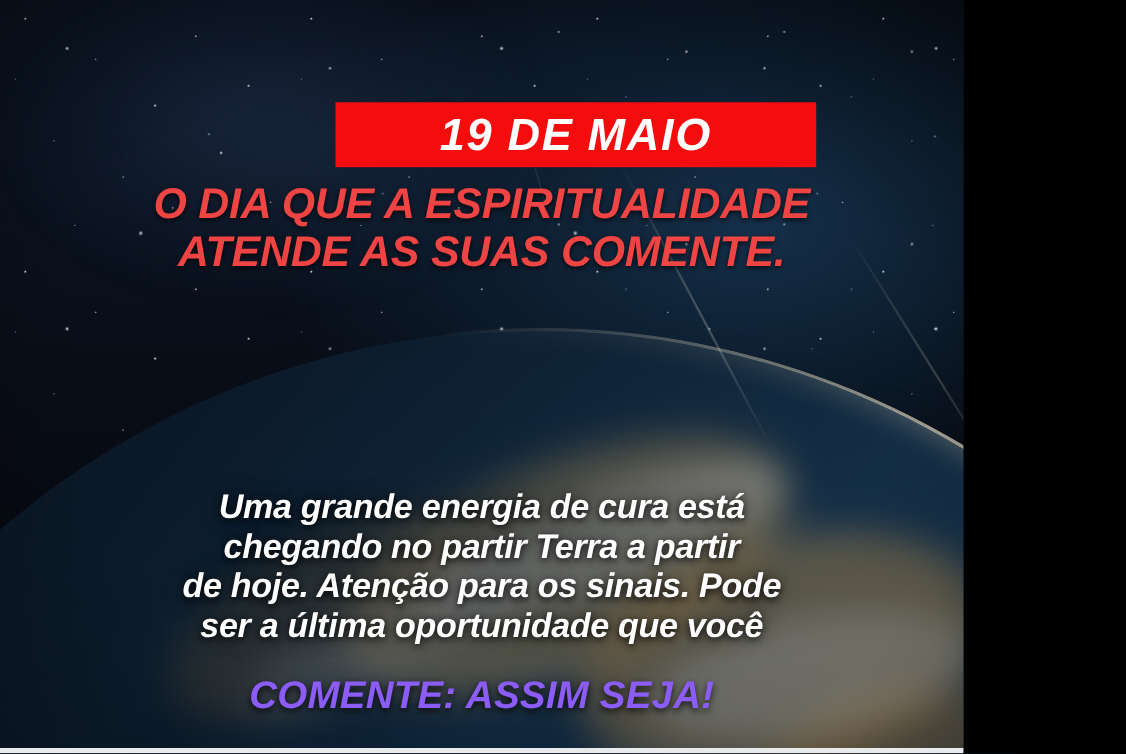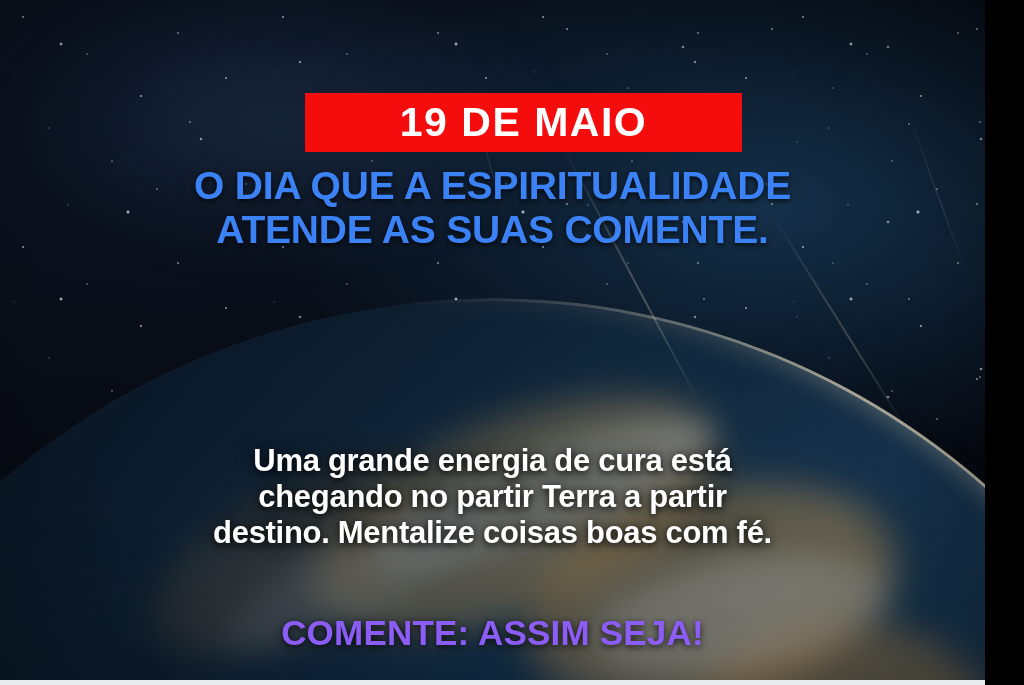--- a/index.html
+++ b/index.html
@@ -3,25 +3,26 @@
 <meta charset="utf-8">
 <style>
   html, body {
     margin: 0;
     padding: 0;
     background: #000;
   }
 
   #poster {
     position: relative;
-    width: 985px;
+    width: 876px;
     height: 685px;
     overflow: hidden;
     font-family: "Liberation Sans", sans-serif;
     background: #0a0f1a;
+    font-style: italic;
   }
 
   
   .bg-space {
     position: absolute;
     inset: 0;
     background:
       radial-gradient(ellipse 70% 55% at 78% 30%, #15304a 0%, rgba(16,40,62,0.55) 40%, rgba(10,20,34,0) 72%),
       radial-gradient(ellipse 90% 70% at 18% 12%, #0d1626 0%, #080d17 55%, #05080f 100%),
       linear-gradient(160deg, #0a1120 0%, #0b1524 45%, #070c16 100%);
@@ -216,21 +217,21 @@
     letter-spacing: 1.5px;
     line-height: 1;
     white-space: nowrap;
   }
 
   .headline {
     position: absolute;
     left: 0;
     top: 164px;
     width: 100%;
-    color: #3b82f6;
+    color: #ef4444;
     font-size: 39px;
     font-weight: bold;
     line-height: 1.12;
     letter-spacing: -0.2px;
     text-shadow: 0 2px 5px rgba(0,0,0,0.75);
   }
   .headline-line { display: block; white-space: nowrap; }
 
   .body-copy {
     position: absolute;
@@ -316,21 +317,22 @@
     </div>
 
     <div class="headline">
       <span class="headline-line">O DIA QUE A ESPIRITUALIDADE</span>
       <span class="headline-line">ATENDE AS SUAS COMENTE.</span>
     </div>
 
     <div class="body-copy">
       <span class="body-line">Uma grande energia de cura está</span>
       <span class="body-line">chegando no partir Terra a partir</span>
-      <span class="body-line">destino. Mentalize coisas boas com fé.</span>
+      <span class="body-line">de hoje. Atenção para os sinais. Pode</span>
+      <span class="body-line">ser a última oportunidade que você</span>
     </div>
 
     <div class="cta">COMENTE: ASSIM SEJA!</div>
 
   </div>
 
   <div class="bottom-strip"></div>
 
 </div>
 

